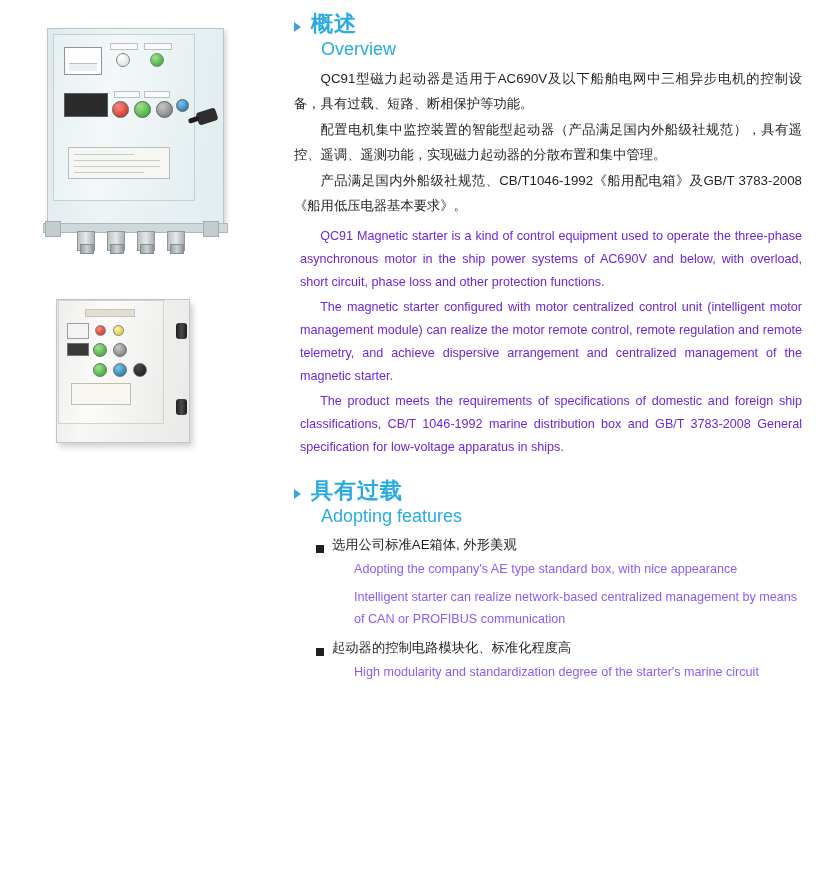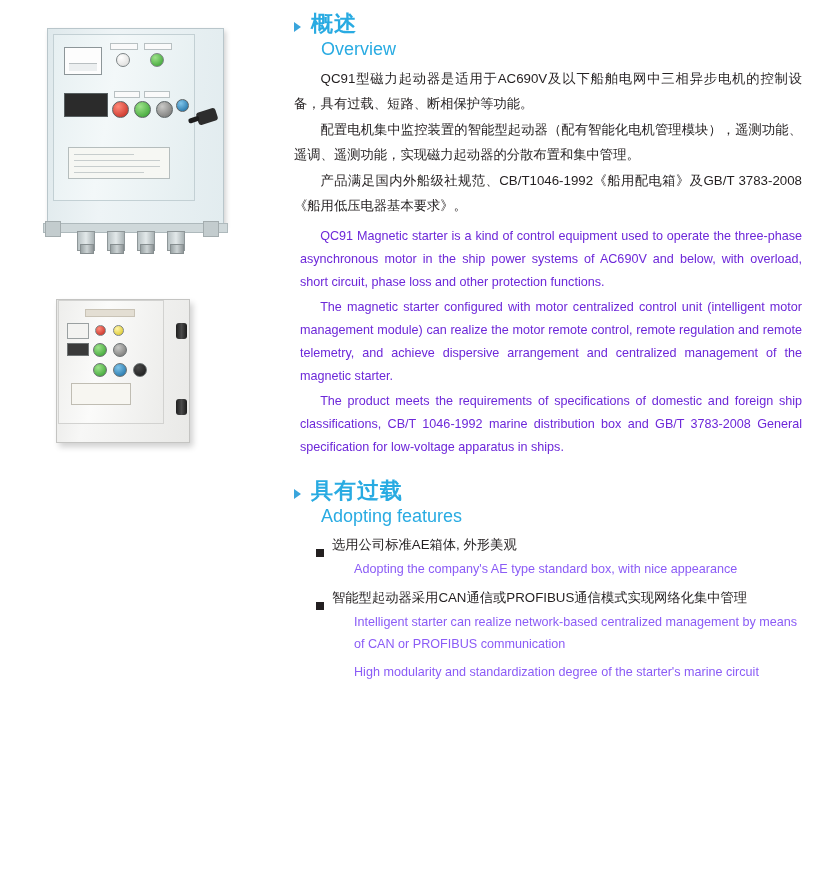--- a/index.html
+++ b/index.html
@@ -95,21 +95,21 @@
     color: #6d28d9;
   }
   .gap-small { height: 6px; }
   .section-2 { margin-top: 18px; }
 
   .feat-item {
     margin: 0 0 2px 0;
   }
   .feat-cn {
     display: flex;
-    align-items: flex-end;
+    align-items: center;
     font-size: 13.3px;
     line-height: 24px;
     margin-bottom: 1px;
   }
   .bullet {
     width: 8px;
     height: 8px;
     background: #231f20;
     margin-top: 8px;
     margin-right: 8px;
@@ -349,21 +349,21 @@
   <div class="right-col">
 
     <div>
       <div class="sec-head">
         <span class="tri"></span>
         <span class="sec-title-cn">概述</span>
       </div>
       <div class="sec-title-en">Overview</div>
 
       <p class="p-cn">QC91型磁力起动器是适用于AC690V及以下船舶电网中三相异步电机的控制设备，具有过载、短路、断相保护等功能。</p>
-      <p class="p-cn">配置电机集中监控装置的智能型起动器（配有智能化电机管理模块），遥测功能、遥调、遥测功能，实现磁力起动器的分散布置和集中管理。</p>
+      <p class="p-cn">配置电机集中监控装置的智能型起动器（产品满足国内外船级社规范），具有遥控、遥调、遥测功能，实现磁力起动器的分散布置和集中管理。</p>
       <p class="p-cn">产品满足国内外船级社规范、CB/T1046-1992《船用配电箱》及GB/T 3783-2008《船用低压电器基本要求》。</p>
 
       <div class="gap-small"></div>
 
       <p class="p-en">QC91 Magnetic starter is a kind of control equipment used to operate the three-phase asynchronous motor in the ship power systems of AC690V and below, with overload, short circuit, phase loss and other protection functions.</p>
       <p class="p-en">The magnetic starter configured with motor centralized control unit (intelligent motor management module) can realize the motor remote control, remote regulation and remote telemetry, and achieve dispersive arrangement and centralized management of the magnetic starter.</p>
       <p class="p-en">The product meets the requirements of specifications of domestic and foreign ship classifications, CB/T 1046-1992 marine distribution box and GB/T 3783-2008 General specification for low-voltage apparatus in ships.</p>
     </div>
 
     <div class="section-2">
@@ -375,26 +375,26 @@
 
       <div class="feat-item">
         <div class="feat-cn">
           <span class="bullet"></span>
           <span>选用公司标准AE箱体, 外形美观</span>
         </div>
         <div class="feat-en">Adopting the company's AE type standard box, with nice appearance</div>
       </div>
 
       <div class="feat-item">
+        <div class="feat-en">Intelligent starter can realize network-based centralized management by means of CAN or PROFIBUS communication</div>
+      </div>
+
+      <div class="feat-item">
         <div class="feat-cn">
           <span class="bullet"></span>
-          <span>智能型起动器采用CAN通信或PROFIBUS通信模式实现网络化集中管理</span>
+          <span>起动器的控制电路模块化、标准化程度高</span>
         </div>
-        <div class="feat-en">Intelligent starter can realize network-based centralized management by means of CAN or PROFIBUS communication</div>
-      </div>
-
-      <div class="feat-item">
         <div class="feat-en">High modularity and standardization degree of the starter's marine circuit</div>
       </div>
     </div>
 
   </div>
 </div>
 
 </body></html>

